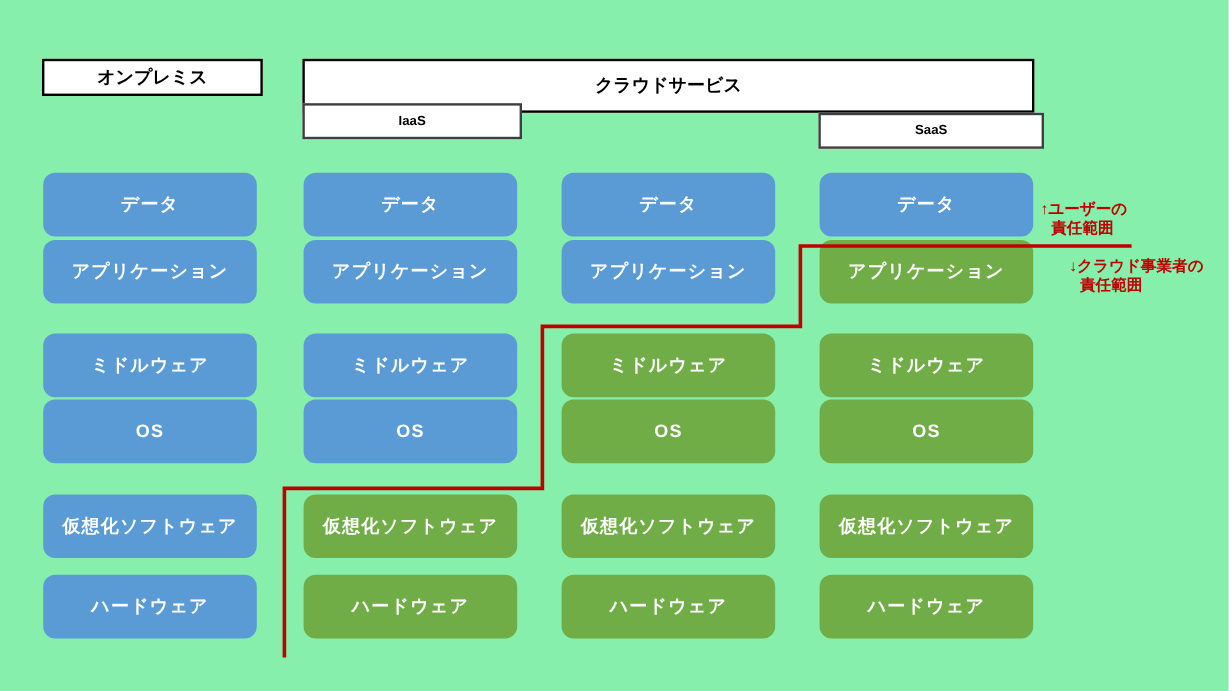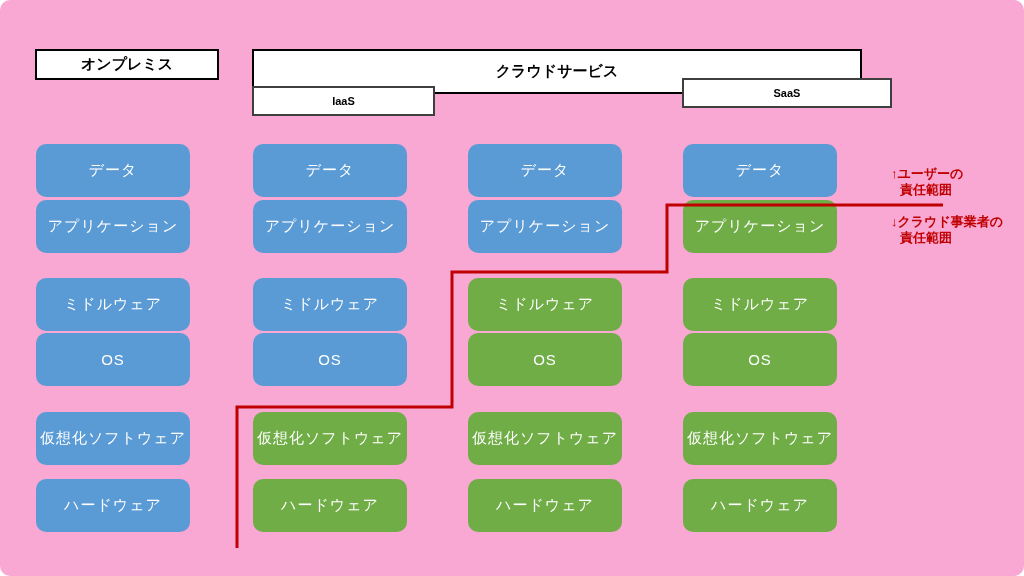--- a/index.html
+++ b/index.html
@@ -1,30 +1,29 @@
 <!DOCTYPE html>
 <html><head>
 <meta charset="utf-8">
 <style>
   html,body{margin:0;padding:0;background:#fff;}
   .canvas{
-    position:relative;width:1024px;height:576px;background:#f9a8d4;overflow:hidden;
+    position:relative;width:1024px;height:576px;background:#86efac;overflow:hidden;
     font-family:"Liberation Sans","DejaVu Sans",sans-serif;
-    border-radius:10px;
   }
   .hdr{
     position:absolute;display:flex;align-items:center;justify-content:center;
     background:#fff;color:#000;font-weight:700;box-sizing:border-box;
   }
   .hdr.main{border:2px solid #000;font-size:15px;}
   .hdr.sub{border:2px solid #3f3f3f;font-size:11px;}
   .cell{
-    position:absolute;width:154px;height:53px;border-radius:10px;
+    position:absolute;width:178px;height:53px;border-radius:10px;
     display:flex;align-items:center;justify-content:center;
-    color:#fff;font-weight:400;font-size:15px;letter-spacing:1px;
+    color:#fff;font-weight:700;font-size:15px;letter-spacing:1px;
   }
   .user{background:#5B9BD5;}
   .provider{background:#70AD47;}
   .c0{left:36px}.c1{left:253px}.c2{left:468px}.c3{left:683px}
   .r0{top:144px}.r1{top:200px}.r2{top:278px}.r3{top:333px}.r4{top:412px}.r5{top:479px}
   .boundary-svg{position:absolute;left:0;top:0;pointer-events:none;}
   .boundary{stroke:#C00000;stroke-width:3;fill:none;}
   .legend{
     position:absolute;color:#C00000;font-weight:700;font-size:13px;line-height:16px;
     white-space:nowrap;
@@ -32,21 +31,21 @@
   .legend .indent{margin-left:9px;}
 </style>
 </head>
 <body>
 
 <div class="canvas">
 
   <div class="hdr main" style="left:35px;top:49px;width:184px;height:31px">オンプレミス</div>
   <div class="hdr main" style="left:252px;top:49px;width:610px;height:45px">クラウドサービス</div>
   <div class="hdr sub" style="left:252px;top:86px;width:183px;height:30px">IaaS</div>
-  <div class="hdr sub" style="left:682px;top:78px;width:210px;height:30px">SaaS</div>
+  <div class="hdr sub" style="left:682px;top:94px;width:188px;height:30px">SaaS</div>
 
   <div class="cell c0 r0 user">データ</div>
   <div class="cell c0 r1 user">アプリケーション</div>
   <div class="cell c0 r2 user">ミドルウェア</div>
   <div class="cell c0 r3 user">OS</div>
   <div class="cell c0 r4 user">仮想化ソフトウェア</div>
   <div class="cell c0 r5 user">ハードウェア</div>
 
   <div class="cell c1 r0 user">データ</div>
   <div class="cell c1 r1 user">アプリケーション</div>
@@ -66,21 +65,21 @@
   <div class="cell c3 r1 provider">アプリケーション</div>
   <div class="cell c3 r2 provider">ミドルウェア</div>
   <div class="cell c3 r3 provider">OS</div>
   <div class="cell c3 r4 provider">仮想化ソフトウェア</div>
   <div class="cell c3 r5 provider">ハードウェア</div>
 
   <svg class="boundary-svg" width="1024" height="576" viewBox="0 0 1024 576">
     <polyline class="boundary" points="237,548 237,407 452,407 452,272 667,272 667,205 943,205"></polyline>
   </svg>
 
-  <div class="legend" style="left:891px;top:166px">
+  <div class="legend" style="left:867px;top:166px">
     <div>↑ユーザーの</div>
     <div class="indent">責任範囲</div>
   </div>
   <div class="legend" style="left:891px;top:214px">
     <div>↓クラウド事業者の</div>
     <div class="indent">責任範囲</div>
   </div>
 
 </div>
 

